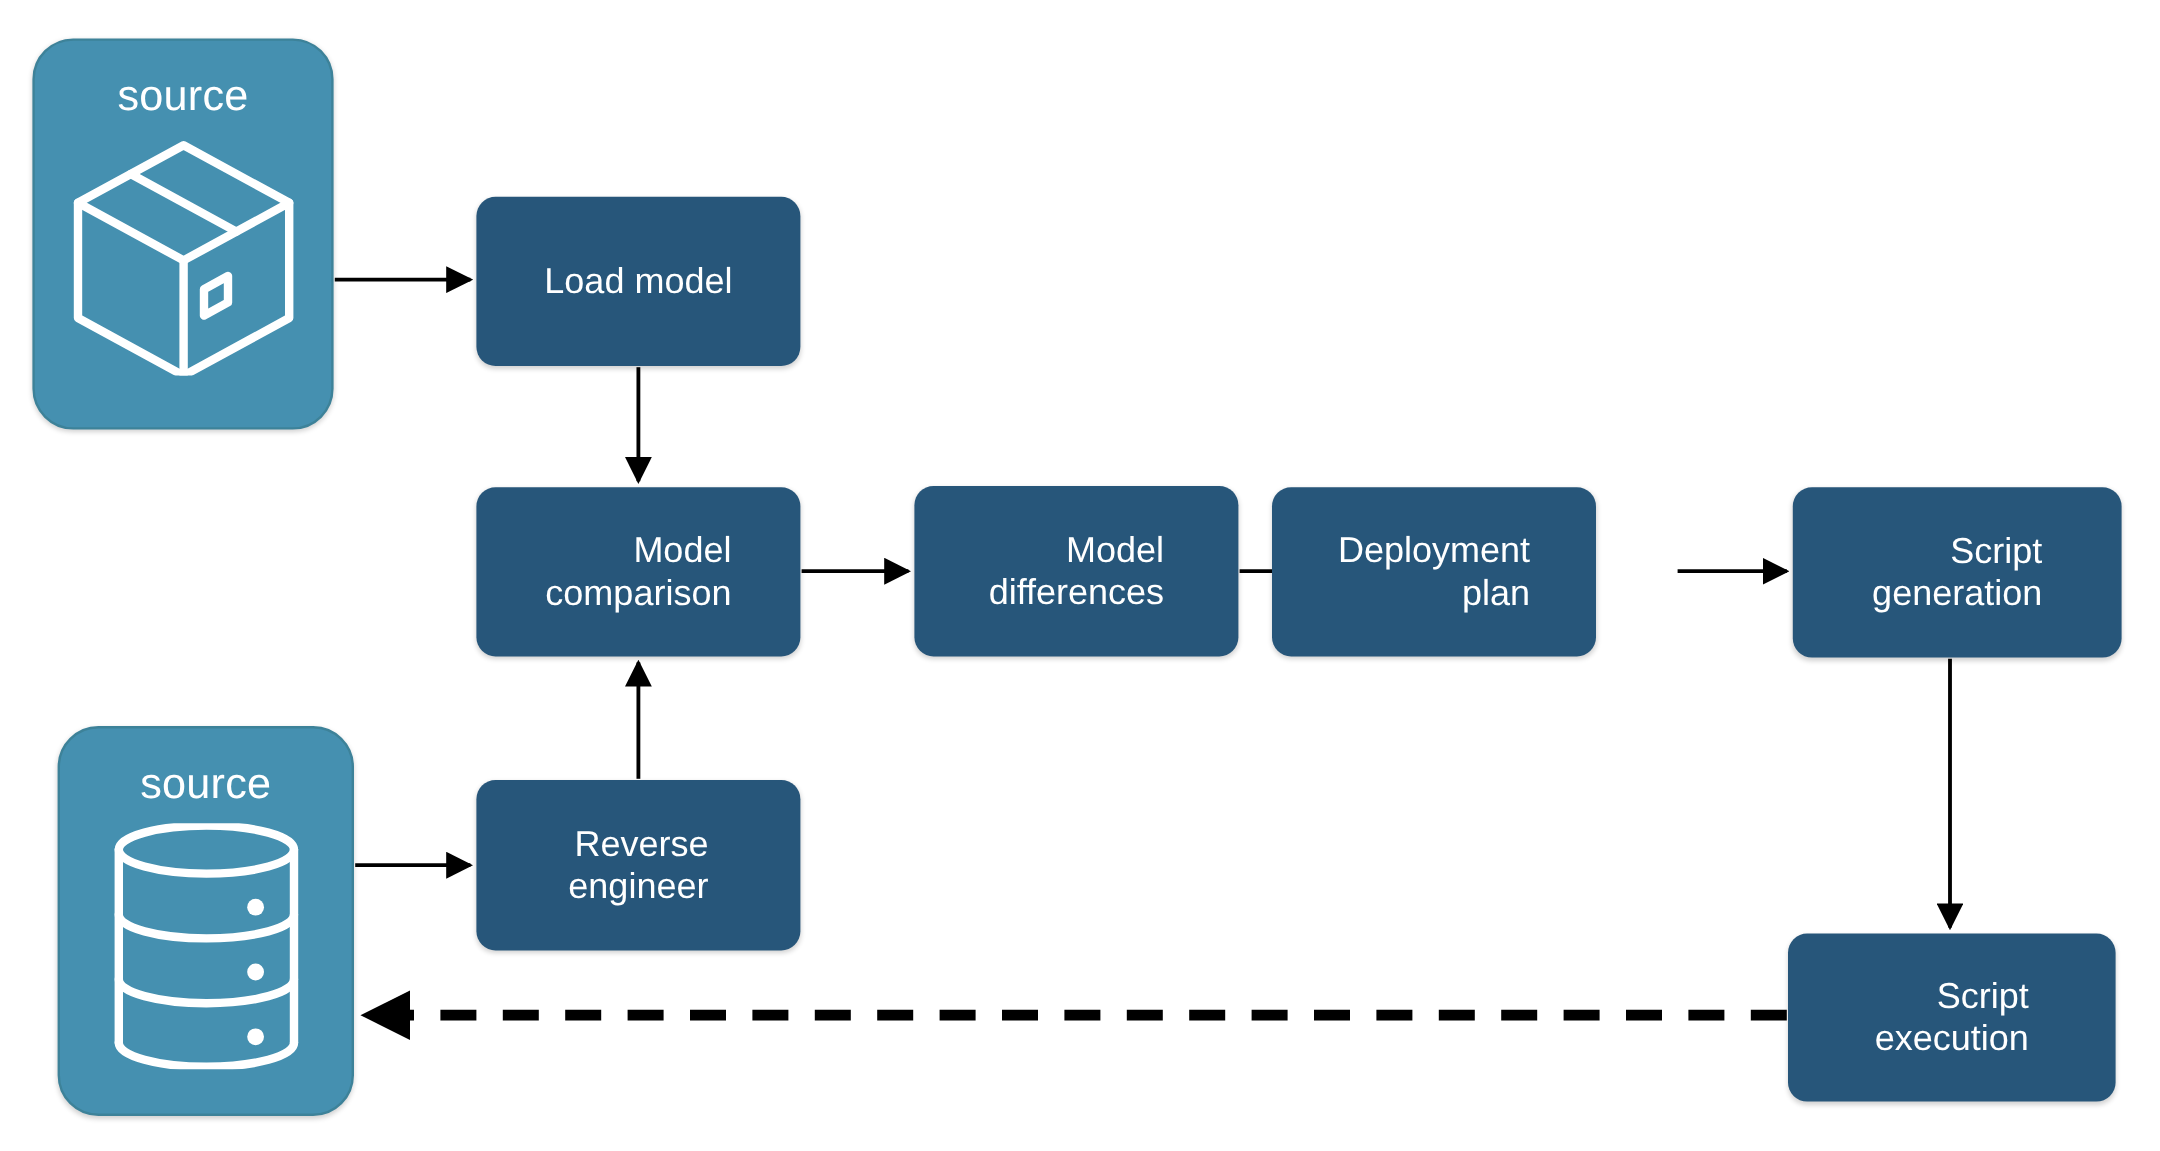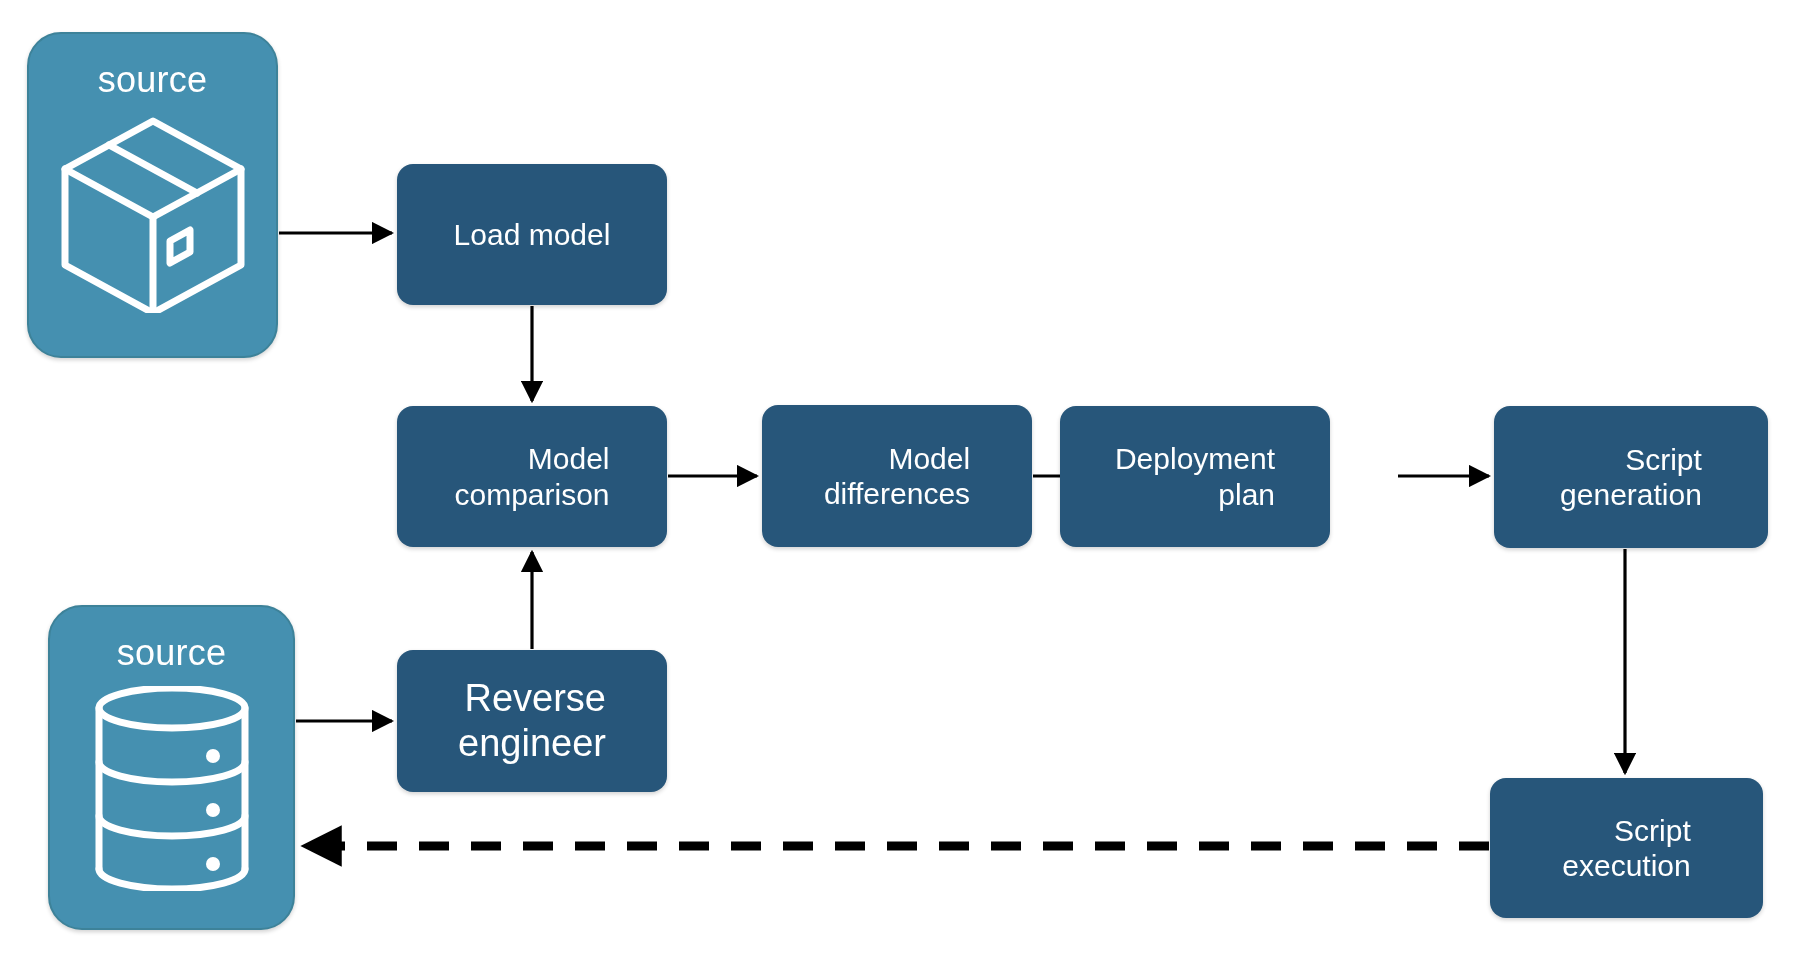--- a/index.html
+++ b/index.html
@@ -144,19 +144,19 @@
 
   <div class="node" id="n-model-differences" style="left: 762px; top: 405px; width: 270px; height: 142px; font-size: 30px; background: rgb(39, 86, 122); color: rgb(255, 255, 255);">Model
 differences</div>
 
   <div class="node" id="n-deployment-plan" style="left: 1060px; top: 406px; width: 270px; height: 141px; font-size: 30px; background: rgb(39, 86, 122); color: rgb(255, 255, 255);">Deployment
 plan</div>
 
   <div class="node" id="n-script-generation" style="left: 1494px; top: 406px; width: 274px; height: 142px; font-size: 30px; background: rgb(39, 86, 122); color: rgb(255, 255, 255);">Script
 generation</div>
 
-  <div class="node" id="n-reverse-engineer" style="left: 397px; top: 650px; width: 270px; height: 142px; font-size: 38px; background: rgb(39, 86, 122); color: rgb(255, 255, 255);">Reverse
+  <div class="node" id="n-reverse-engineer" style="left: 397px; top: 650px; width: 270px; height: 142px; font-size: 30px; background: rgb(39, 86, 122); color: rgb(255, 255, 255);">Reverse
 engineer</div>
 
   <div class="node" id="n-script-execution" style="left: 1490px; top: 778px; width: 273px; height: 140px; font-size: 30px; background: rgb(39, 86, 122); color: rgb(255, 255, 255);">Script
 execution</div>
 
 </div>
 
 </body></html>

